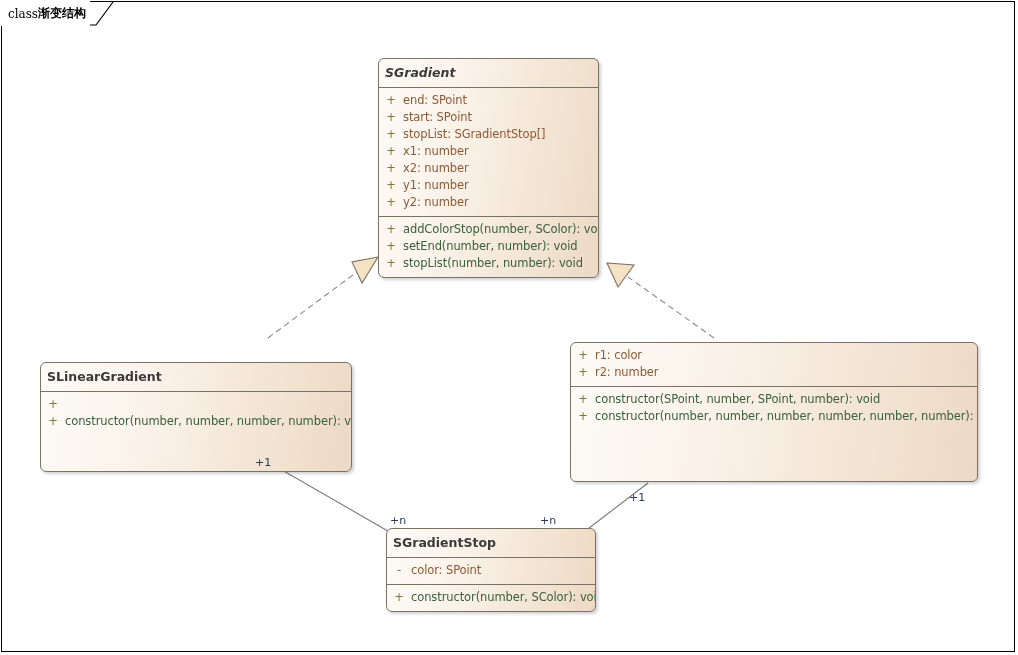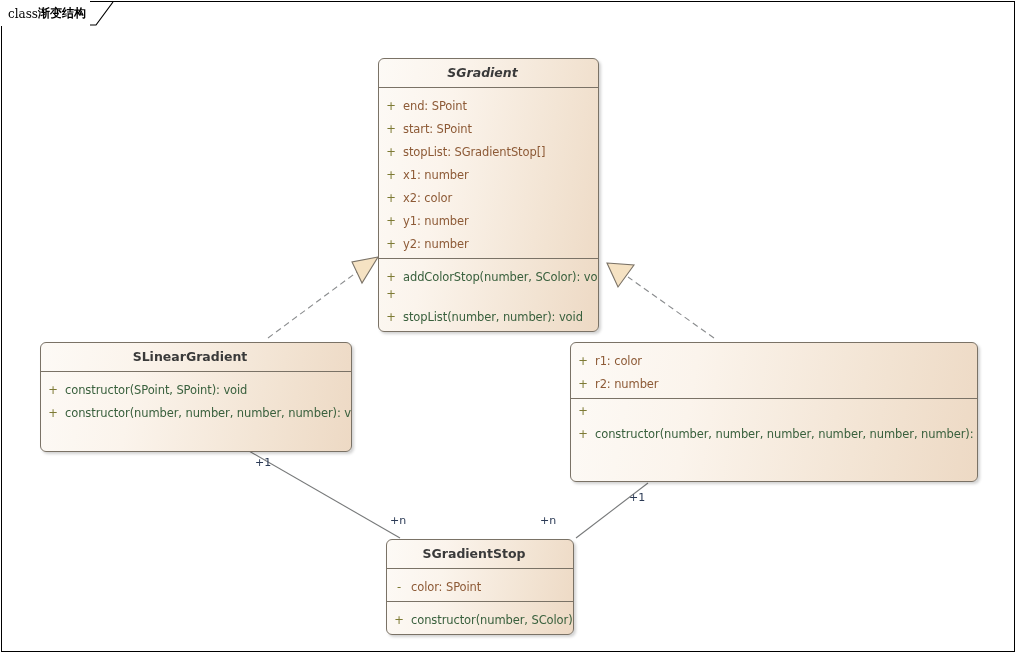--- a/index.html
+++ b/index.html
@@ -75,21 +75,21 @@
     position: absolute;
     box-sizing: border-box;
     border: 1px solid #7a7266;
     border-radius: 6px;
     background: linear-gradient(100deg, #fdfaf6 0%, #fbf4ec 30%, #f2e3d2 75%, #edd9c4 100%);
     box-shadow: 2px 2px 3px rgba(0,0,0,0.18);
     overflow: hidden;
     z-index: 3;
   }
   .uml-head {
-    text-align: center;
+    text-align: left;
     font-weight: bold;
     font-size: 12.5px;
     color: #3a3a3a;
     padding: 7px 18px 7px 6px;
     border-bottom: 1px solid #7a7266;
     line-height: 1.1;
   }
   .uml-head.abstract {
     font-style: italic;
   }
@@ -114,21 +114,20 @@
     font-size: 11.5px;
   }
   .uml-attr .uml-text {
     color: #8d5a36;
   }
   .uml-oper .uml-text {
     color: #39603d;
   }
   .uml-text {
     letter-spacing: -0.1px;
-    margin-top: 6px;
   }
 
   
   .mult {
     position: absolute;
     font-size: 11px;
     color: #2b3a55;
     z-index: 4;
     white-space: nowrap;
   }
@@ -185,52 +184,52 @@
       <div class="uml-row uml-attr">
         <span class="uml-vis">+</span>
         <span class="uml-text">stopList: SGradientStop[]</span>
       </div>
       <div class="uml-row uml-attr">
         <span class="uml-vis">+</span>
         <span class="uml-text">x1: number</span>
       </div>
       <div class="uml-row uml-attr">
         <span class="uml-vis">+</span>
-        <span class="uml-text">x2: color</span>
+        <span class="uml-text">x2: number</span>
       </div>
       <div class="uml-row uml-attr">
         <span class="uml-vis">+</span>
         <span class="uml-text">y1: number</span>
       </div>
       <div class="uml-row uml-attr">
         <span class="uml-vis">+</span>
         <span class="uml-text">y2: number</span>
       </div>
     </div>
     <div class="uml-section bordered">
       <div class="uml-row uml-oper">
         <span class="uml-vis">+</span>
         <span class="uml-text">addColorStop(number, SColor): void</span>
       </div>
       <div class="uml-row uml-oper">
         <span class="uml-vis">+</span>
+        <span class="uml-text">setEnd(number, number): void</span>
       </div>
       <div class="uml-row uml-oper">
         <span class="uml-vis">+</span>
         <span class="uml-text">stopList(number, number): void</span>
       </div>
     </div>
   </div>
 
-  <div class="uml-class" style="left:40px; top:342px; width:312px; height:110px;">
+  <div class="uml-class" style="left:40px; top:362px; width:312px; height:110px;">
     <div class="uml-head">SLinearGradient</div>
     <div class="uml-section">
       <div class="uml-row uml-oper">
         <span class="uml-vis">+</span>
-        <span class="uml-text">constructor(SPoint, SPoint): void</span>
       </div>
       <div class="uml-row uml-oper">
         <span class="uml-vis">+</span>
         <span class="uml-text">constructor(number, number, number, number): void</span>
       </div>
     </div>
   </div>
 
   <div class="uml-class" style="left:570px; top:342px; width:408px; height:140px;">
     <div class="uml-section">
@@ -239,29 +238,30 @@
         <span class="uml-text">r1: color</span>
       </div>
       <div class="uml-row uml-attr">
         <span class="uml-vis">+</span>
         <span class="uml-text">r2: number</span>
       </div>
     </div>
     <div class="uml-section bordered">
       <div class="uml-row uml-oper">
         <span class="uml-vis">+</span>
+        <span class="uml-text">constructor(SPoint, number, SPoint, number): void</span>
       </div>
       <div class="uml-row uml-oper">
         <span class="uml-vis">+</span>
         <span class="uml-text">constructor(number, number, number, number, number, number): void</span>
       </div>
     </div>
   </div>
 
-  <div class="uml-class" style="left:386px; top:539px; width:188px;">
+  <div class="uml-class" style="left:386px; top:528px; width:210px;">
     <div class="uml-head">SGradientStop</div>
     <div class="uml-section">
       <div class="uml-row uml-attr">
         <span class="uml-vis">-</span>
         <span class="uml-text">color: SPoint</span>
       </div>
     </div>
     <div class="uml-section bordered">
       <div class="uml-row uml-oper">
         <span class="uml-vis">+</span>

